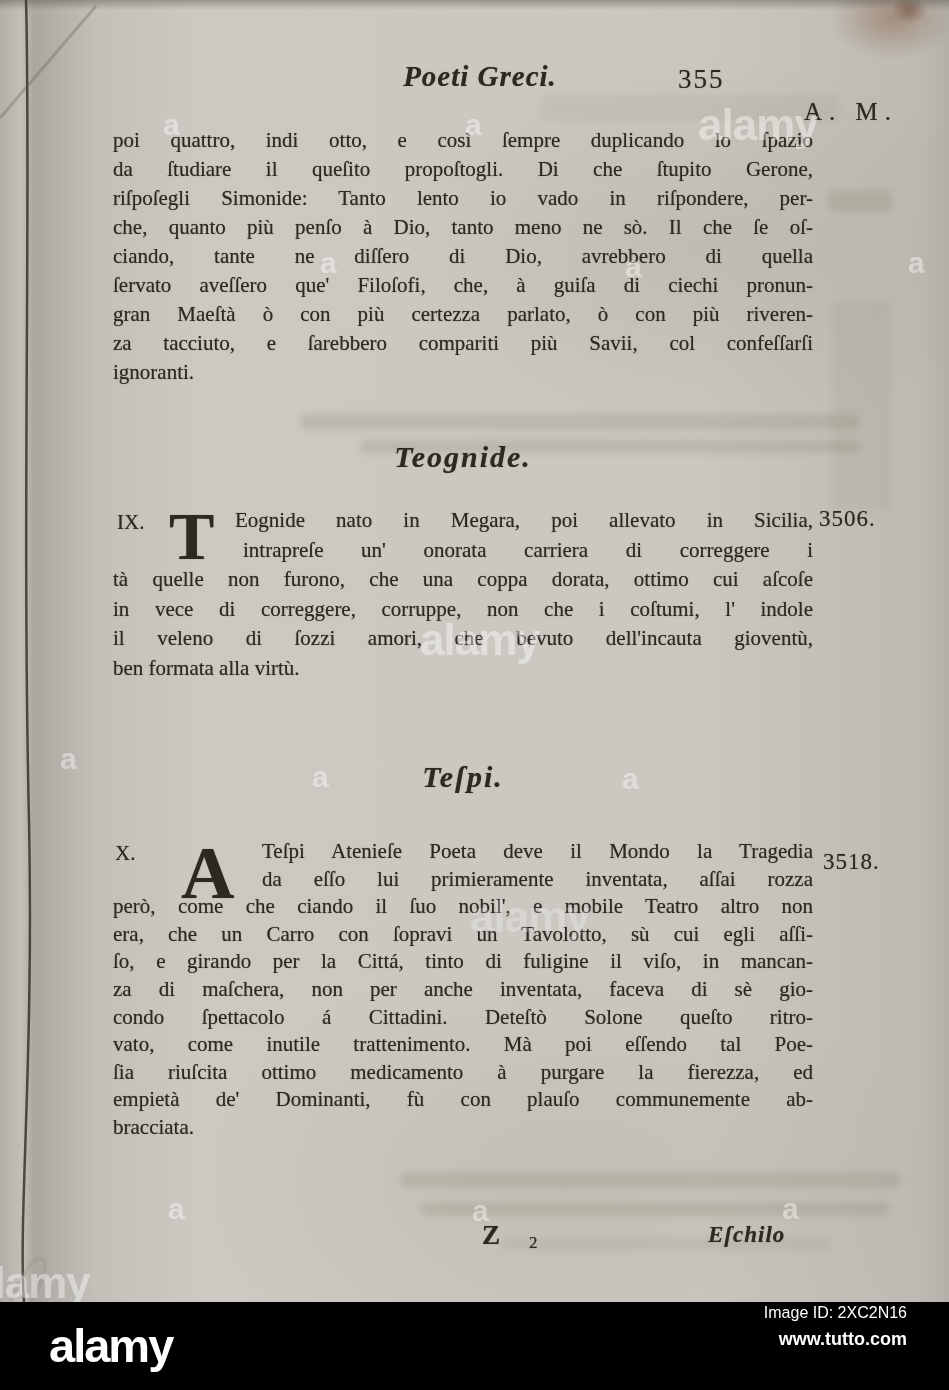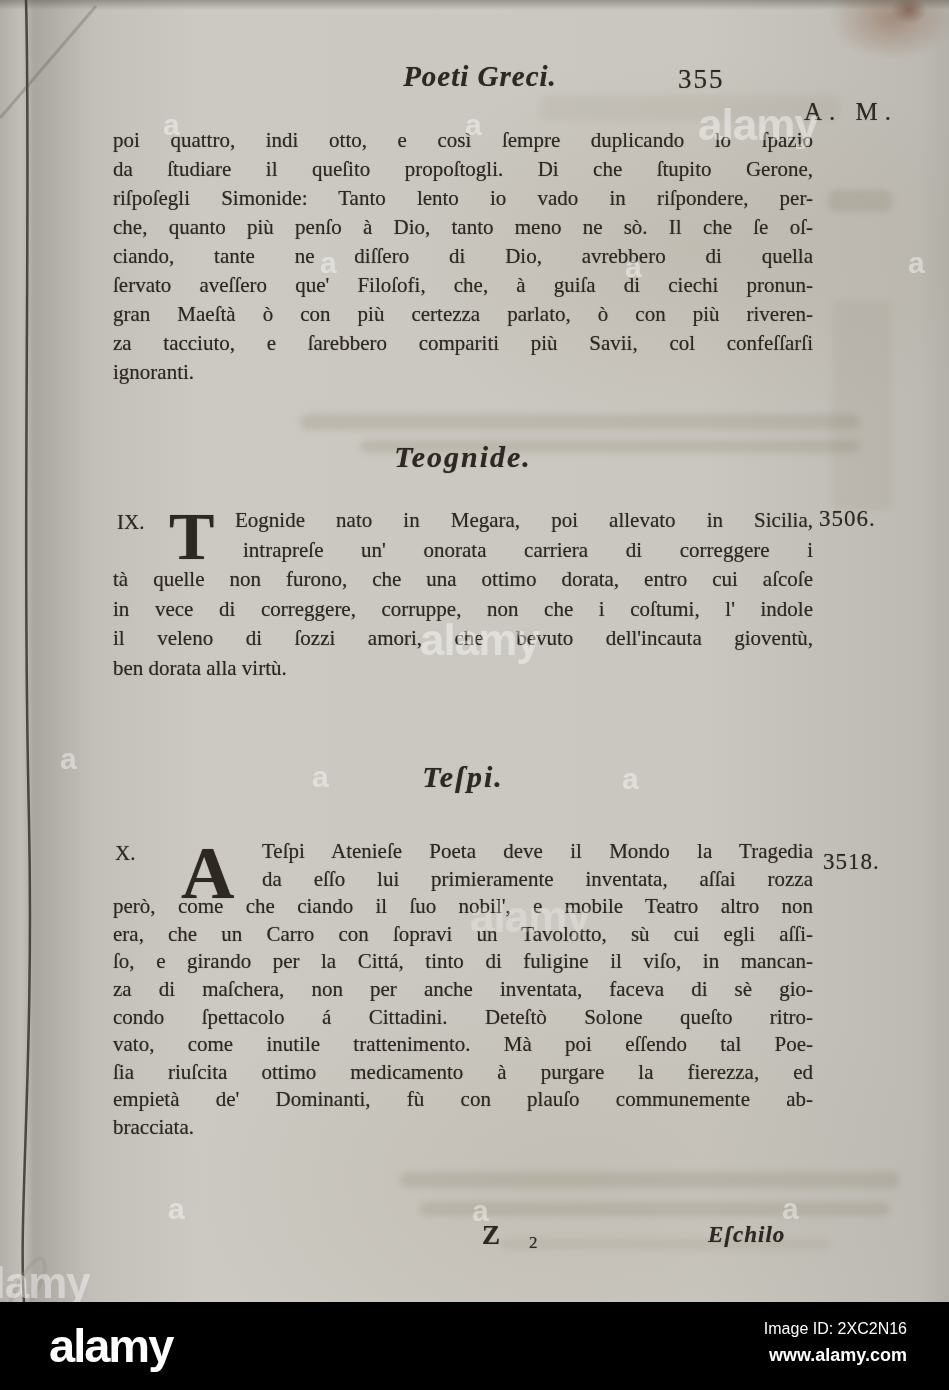--- a/index.html
+++ b/index.html
@@ -28,21 +28,21 @@
   .marginnum{position:absolute;font-size:23px;letter-spacing:1px;}
   .numeral{position:absolute;font-size:21px;}
   .wm{position:absolute;color:rgba(255,255,255,.42);font-family:"Liberation Sans", sans-serif;
     font-weight:bold;pointer-events:none;}
   .wm.big{font-size:44px;letter-spacing:-1px;}
   .wm.tile{font-size:30px;}
   .streak{position:absolute;background:rgba(128,118,96,.20);filter:blur(3px);border-radius:8px;}
   .bar{position:absolute;left:0;top:1302px;width:949px;height:88px;background:#000;}
   .bar-logo{position:absolute;left:49px;top:16px;color:#fff;font-family:"Liberation Sans", sans-serif;
     font-weight:bold;font-size:47px;letter-spacing:-2px;}
-  .bar-right{position:absolute;right:42px;top:18px;text-align:right;color:#fff;
+  .bar-right{position:absolute;right:42px;top:2px;text-align:right;color:#fff;
     font-family:"Liberation Sans", sans-serif;}
   .bar-id{font-size:16px;font-weight:normal;}
   .bar-url{font-size:18px;font-weight:bold;margin-top:7px;}
   .hdr-title{position:absolute;left:355px;top:60px;width:250px;text-align:center;text-align-last:center;
     font-style:italic;font-weight:bold;font-size:29px;letter-spacing:1px;}
   .hdr-page{position:absolute;left:678px;top:64px;font-size:27px;letter-spacing:2px;}
   .hdr-annot{position:absolute;left:804px;top:98px;font-size:25px;letter-spacing:7px;}
   .footer-sig{position:absolute;left:482px;top:1220px;font-size:27px;font-weight:bold;}
   .footer-sig2{position:absolute;left:529px;top:1233px;font-size:17px;}
   .footer-catch{position:absolute;left:708px;top:1222px;font-size:23px;font-style:italic;font-weight:bold;letter-spacing:1px;}
@@ -84,24 +84,24 @@
     <div class="line short">ignoranti.</div>
   </div>
 
   <div class="heading ink" style="top:440px;font-size:30px">Teognide.</div>
   <div class="block ink" style="top:506px;line-height:29.5px">
     <span class="numeral ink" style="left:4px;top:2px">IX.</span>
     <span class="dropcap ink" style="left:56px;top:-4px;font-size:68px">T</span>
     <span class="marginnum ink" style="left:706px;top:-2px">3506.</span>
     <div class="line" style="padding-left:122px">Eognide nato in Megara, poi allevato in Sicilia,</div>
     <div class="line" style="padding-left:130px">intrapreſe un' onorata carriera di correggere i</div>
-    <div class="line">tà quelle non furono, che una ottimo dorata, entro cui aſcoſe</div>
+    <div class="line">tà quelle non furono, che una coppa dorata, ottimo cui aſcoſe</div>
     <div class="line">in vece di correggere, corruppe, non che i coſtumi, l' indole</div>
     <div class="line">il veleno di ſozzi amori, che bevuto dell'incauta gioventù,</div>
-    <div class="line short">ben dorata alla virtù.</div>
+    <div class="line short">ben formata alla virtù.</div>
   </div>
 
   <div class="heading ink" style="top:760px;font-size:30px">Teſpi.</div>
   <div class="block ink" style="top:838px;line-height:27.6px">
     <span class="numeral ink" style="left:2px;top:2px">X.</span>
     <span class="dropcap ink" style="left:68px;top:-2px;font-size:74px">A</span>
     <span class="marginnum ink" style="left:710px;top:10px">3518.</span>
     <div class="line" style="padding-left:149px">Teſpi Atenieſe Poeta deve il Mondo la Tragedia</div>
     <div class="line" style="padding-left:149px">da eſſo lui primieramente inventata, aſſai rozza</div>
     <div class="line">però, come che ciando il ſuo nobil', e mobile Teatro altro non</div>
@@ -132,17 +132,17 @@
   <span class="wm tile" style="left:312px;top:760px">a</span>
   <span class="wm tile" style="left:622px;top:762px">a</span>
   <span class="wm tile" style="left:168px;top:1192px">a</span>
   <span class="wm tile" style="left:472px;top:1194px">a</span>
   <span class="wm tile" style="left:782px;top:1192px">a</span>
 
   <div class="bar">
     <div class="bar-logo">alamy</div>
     <div class="bar-right">
       <div class="bar-id">Image ID: 2XC2N16</div>
-      <div class="bar-url">www.alamy.com</div>
+      <div class="bar-url">www.tutto.com</div>
     </div>
   </div>
 
 </div>
 
 </body></html>

